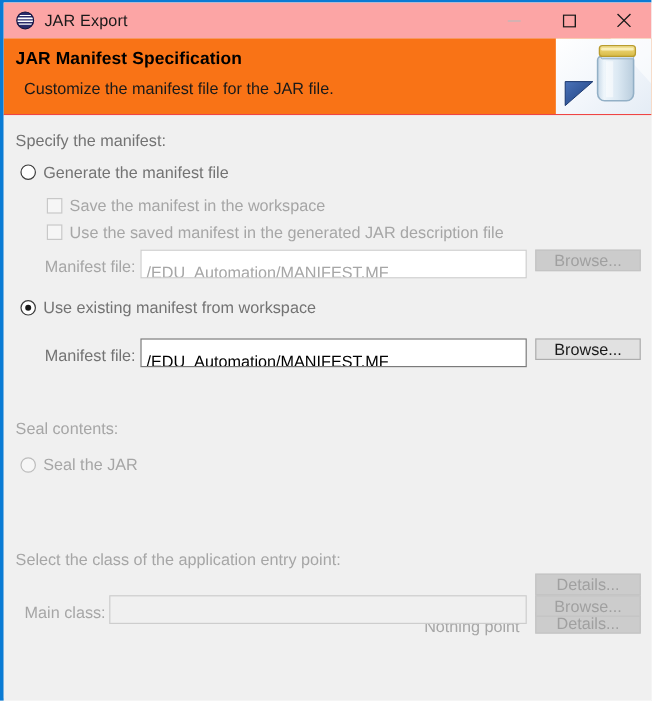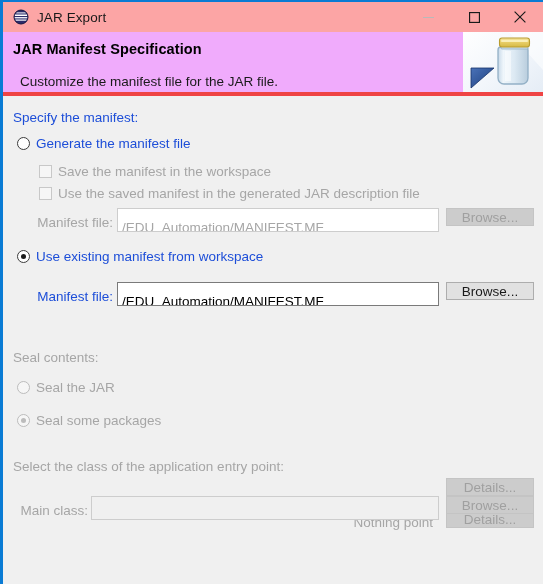--- a/index.html
+++ b/index.html
@@ -71,41 +71,40 @@
     background: transparent;
     border: none;
     padding: 0;
   }
   .winbtn svg { display: block; }
 
   
   #header {
     position: relative;
     height: 64px;
-    background: #f0abfc;
-    border-bottom: 4px solid #ef4444;
+    background: #f97316;
+    border-bottom: 1px solid #ef4444;
     box-sizing: border-box;
     overflow: hidden;
   }
   #header-title {
     position: absolute;
     left: 10px;
     top: 9px;
     font-size: 14.5px;
     font-weight: bold;
     color: #000000;
     letter-spacing: 0.1px;
   }
   #header-subtitle {
     position: absolute;
     left: 17px;
     top: 34px;
     font-size: 13.5px;
     color: #1a1a1a;
-    margin-top: 8px;
   }
   #header-image {
     position: absolute;
     right: 0px;
     top: -2px;
     width: 80px;
     height: 66px;
   }
 
   
@@ -113,21 +112,21 @@
     position: relative;
     background: #f0f0f0;
     height: 486px;
   }
 
   .section-label {
     position: absolute;
     font-size: 13.5px;
     white-space: nowrap;
   }
-  .enabled-text { color: #1d4ed8; }
+  .enabled-text { color: #737373; }
   .disabled-text { color: #a6a6a6; }
 
   
   .row {
     position: absolute;
     display: flex;
     align-items: center;
     gap: 6px;
     white-space: nowrap;
   }
@@ -351,24 +350,20 @@
     <div class="btn" style="left:443px; top:186px; width:88px;">Browse...</div>
 
     <div class="section-label disabled-text" style="left:10px; top:254px;">Seal contents:</div>
 
     <div class="row" style="left:14px; top:284px;">
       <span class="radio disabled"></span>
       <span class="ctrl-label disabled-text">Seal the JAR</span>
     </div>
     <div class="btn disabled" style="left:443px; top:382px; width:88px;">Details...</div>
 
-    <div class="row" style="left:14px; top:317px;">
-      <span class="radio disabled checked"></span>
-      <span class="ctrl-label disabled-text">Seal some packages</span>
-    </div>
     <div class="status-text" style="left:230px; top:419px; width:200px;">Nothing point</div>
     <div class="btn disabled" style="left:443px; top:414px; width:88px;">Details...</div>
 
     <div class="section-label disabled-text" style="left:10px; top:363px;">Select the class of the application entry point:</div>
 
     <div class="field-label disabled-text" style="left:10px; top:407px; width:75px;">Main class:</div>
     <div class="textfield disabled-gray" style="left:88px; top:400px; width:348px;"></div>
     <div class="btn disabled" style="left:443px; top:400px; width:88px;">Browse...</div>
 
   </div>

